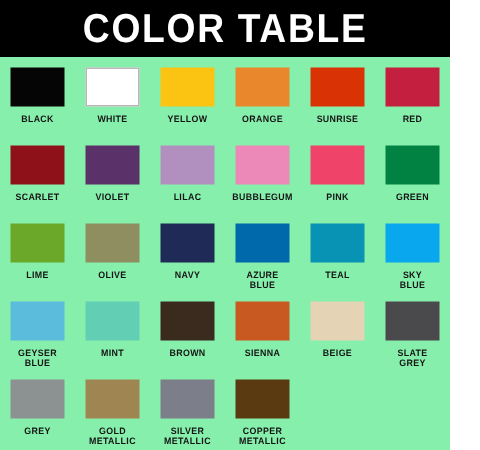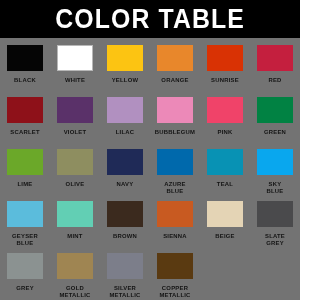--- a/index.html
+++ b/index.html
@@ -11,21 +11,21 @@
     width: 300px;
     height: 300px;
     background: #ffffff;
     font-family: "Liberation Sans", sans-serif;
     overflow: hidden;
   }
   #page {
     position: relative;
     width: 300px;
     height: 300px;
-    background: #737373;
+    background: #86efac;
     box-sizing: border-box;
   }
   
   .header-band {
     width: 300px;
     height: 38px;
     background: #000000;
     display: flex;
     align-items: center;
     justify-content: center;

